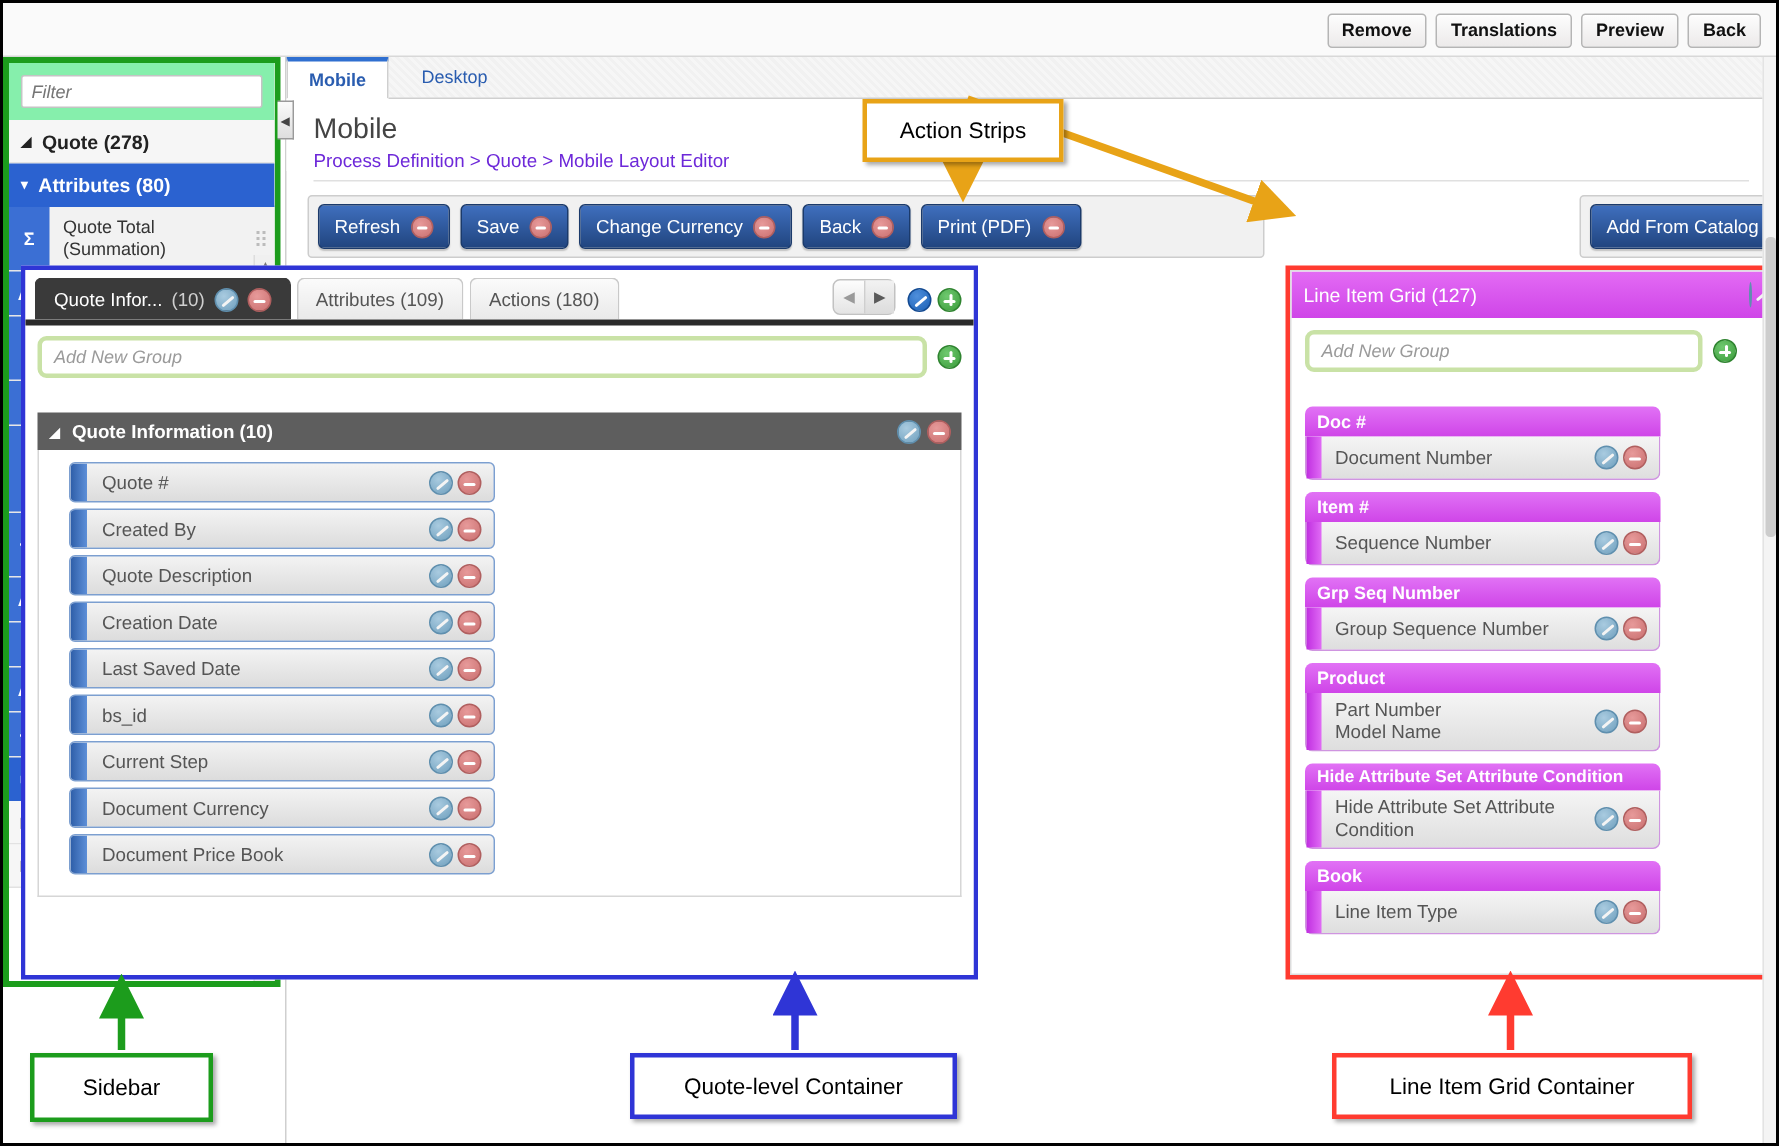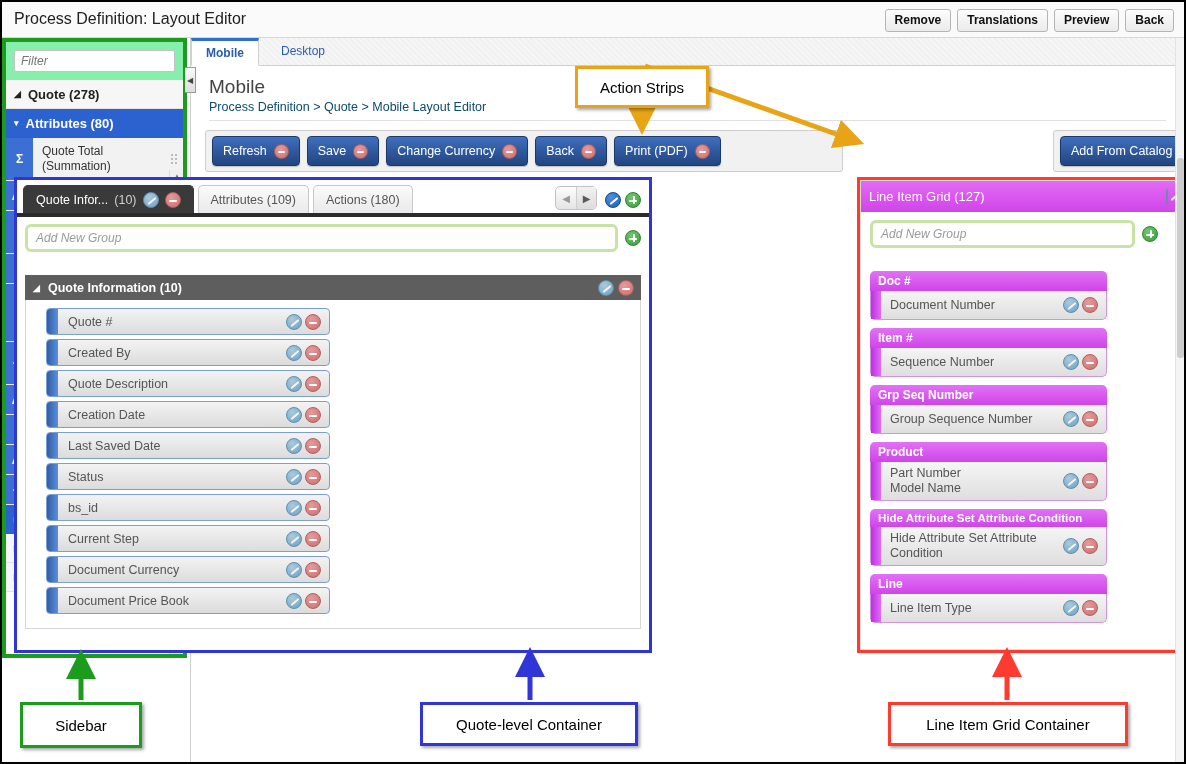--- a/index.html
+++ b/index.html
@@ -107,21 +107,21 @@
   }
   .toptab.active {
     background:#fff; border-top:3px solid #2f6fd0;
     border-left:1px solid #cfcfcf; border-right:1px solid #cfcfcf;
     color:#2a5db0; font-weight:bold; line-height:24px;
     border-bottom:1px solid #fff; top:0;
   }
   .toptab.inactive { color:#2a5db0; }
   #header-block { padding:10px 0 0 18px; background:#fff; }
   #h-mobile { font-size:19px; color:#444; font-weight:normal; }
-  #breadcrumb { font-size:12.5px; color:#0c4a6e; margin-top:2px; }
+  #breadcrumb { font-size:12.5px; color:#6d28d9; margin-top:2px; }
   #hr-line { margin:6px 18px 0 18px; border-top:1px solid #e0e0e0; }
   
   #strips { position:relative; margin-top:9px; height:44px; }
   .strip {
     position:absolute; top:0; height:42px;
     background:#f1f1f1; border:1px solid #cdcdcd; border-radius:3px;
     display:flex; align-items:center; padding:0 6px; gap:7px;
   }
   #strip-left { left:14px; width:638px; }
   #strip-right { left:862px; width:282px; }
@@ -285,21 +285,20 @@
   #cal-action { left:573px; top:22px; width:134px; height:42px; border:3px solid #e8a317;margin-top:42px; }
   #cal-sidebar { left:18px; top:700px; width:122px; height:46px; border:3px solid #1c9c1c; }
   #cal-quote { left:418px; top:700px; width:218px; height:44px; border:3px solid #2f35d6; }
   #cal-lig { left:886px; top:700px; width:240px; height:44px; border:3px solid #ff3b30;text-align:center; }
   svg.anno { position:absolute; left:0; top:0; width:1182px; height:760px; pointer-events:none; z-index:30; }
 </style>
 </head>
 <body>
 
 <div id="titlebar">
-  <div id="page-title">Process Definition: Layout Editor</div>
   <div id="top-buttons">
     <button class="gbtn">Remove</button>
     <button class="gbtn">Translations</button>
     <button class="gbtn">Preview</button>
     <button class="gbtn">Back</button>
   </div>
 </div>
 
 <div id="sidebar-wrap">
   <div id="sidebar">
@@ -616,30 +615,20 @@
         <span class="lbl">Last Saved Date</span>
         <span class="tools">
               <span class="icn pencil"></span>
               <span class="icn minus-r"></span>
             </span>
       </div>
         </div>
       <div class="field-row">
           <div class="field">
         <span class="bar"></span>
-        <span class="lbl">Status</span>
-        <span class="tools">
-              <span class="icn pencil"></span>
-              <span class="icn minus-r"></span>
-            </span>
-      </div>
-        </div>
-      <div class="field-row">
-          <div class="field">
-        <span class="bar"></span>
         <span class="lbl">bs_id</span>
         <span class="tools">
               <span class="icn pencil"></span>
               <span class="icn minus-r"></span>
             </span>
       </div>
         </div>
       <div class="field-row">
           <div class="field">
         <span class="bar"></span>
@@ -741,21 +730,21 @@
           <span class="bar"></span>
           <span class="lbl">Hide Attribute Set Attribute Condition</span>
           <span class="tools">
               <span class="icn pencil"></span>
               <span class="icn minus-r"></span>
             </span>
         </div>
       </div>
 
       <div class="lig-card">
-        <div class="cap">Line</div>
+        <div class="cap">Book</div>
         <div class="val">
           <span class="bar"></span>
           <span class="lbl">Line Item Type</span>
           <span class="tools">
               <span class="icn pencil"></span>
               <span class="icn minus-r"></span>
             </span>
         </div>
       </div>
     </div>

